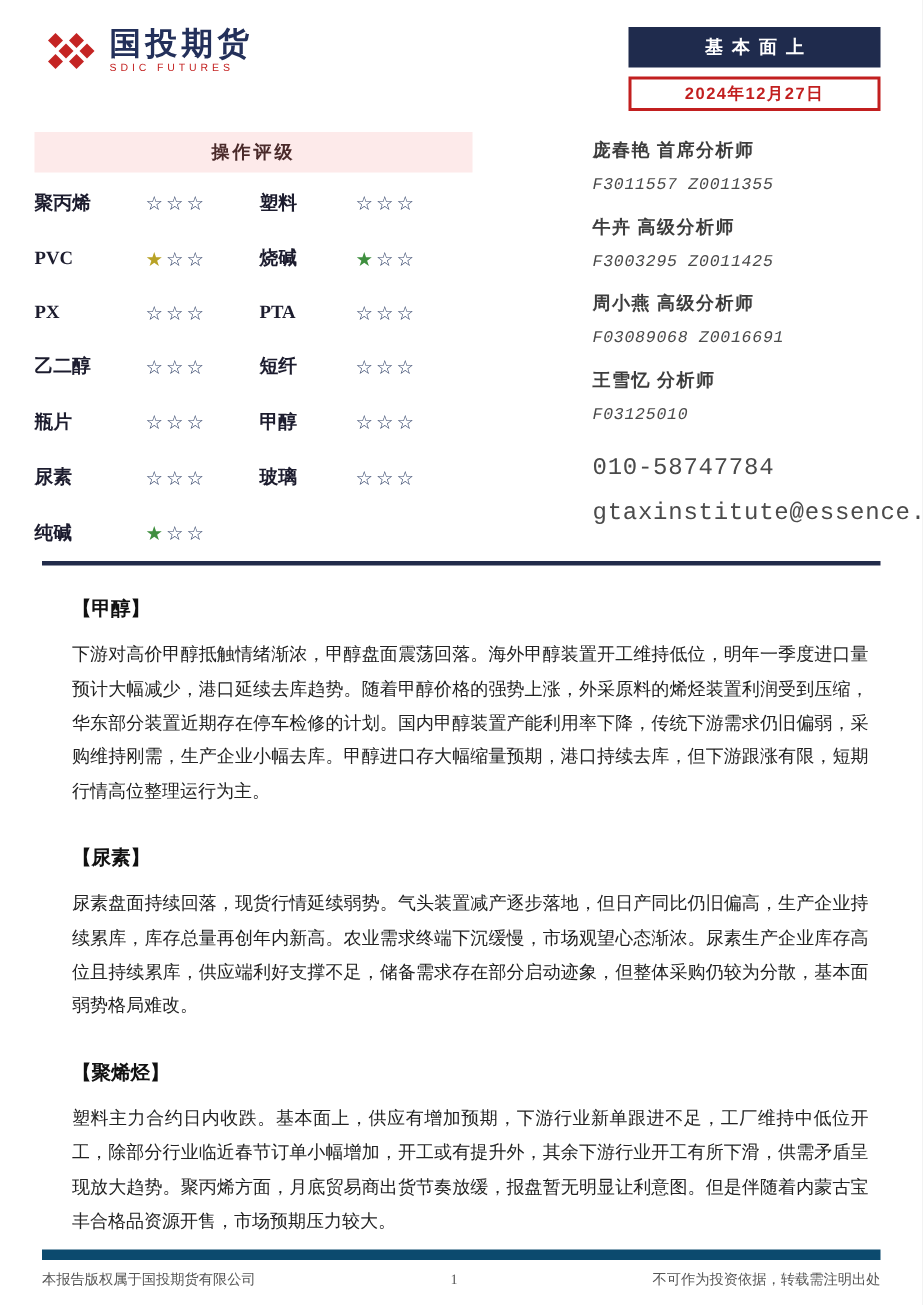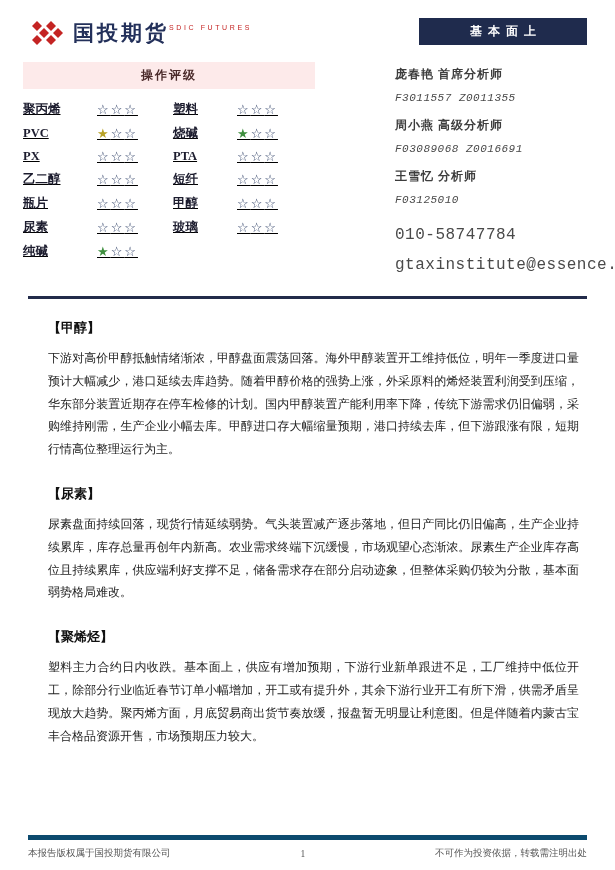--- a/index.html
+++ b/index.html
@@ -12,21 +12,21 @@
     box-sizing:border-box;
     overflow:hidden;
   }
 
   
   .top {
     display:flex; justify-content:space-between; align-items:flex-start;
     padding:18px 28px 0 28px;
   }
   .brand { display:flex; align-items:center; gap:7px; }
-  .brand-text { display:flex; }
+  .brand-text { display:flex; flex-direction:column; }
   .brand-name {
     font-family:"Liberation Serif", serif;
     font-size:21px; font-weight:bold; color:#23305a; letter-spacing:3px; line-height:1.05;
   }
   .brand-sub { font-size:7px; color:#c42423; letter-spacing:2.6px; margin-top:2px; }
 
   .header-right { width:168px; }
   .title-bar {
     background:#1f2b4d; color:#ffffff; text-align:center;
     font-size:12px; font-weight:bold; letter-spacing:6px; padding:5px 0 5px 6px;
@@ -40,21 +40,21 @@
   .mid { display:flex; justify-content:space-between; padding:14px 30px 0 23px; }
   .ratings { width:292px; }
   .ratings-head {
     background:#fdeaea; color:#4a2a2a; text-align:center;
     font-weight:bold; font-size:12px; letter-spacing:2px; padding:5px 0; margin-bottom:12px;
     font-family:"Liberation Serif", serif;
   }
   .ratings-grid {
     display:grid;
     grid-template-columns:74px 76px 64px 76px;
-    row-gap:7px; align-items:center;text-decoration:underline;
+    row-gap:20px; align-items:center;
   }
   .commodity-name {
     font-family:"Liberation Serif", serif;
     font-weight:bold; font-size:12.5px; color:#1c1c2e;
   }
   .commodity-stars { font-size:13px; letter-spacing:2px; line-height:1; }
 
   .analysts { width:190px; padding-top:4px; }
   .analyst { margin-bottom:13px; }
   .analyst-line1 {
@@ -82,21 +82,21 @@
     font-size:13px; font-weight:bold; color:#111; margin-bottom:10px;
   }
   .section-body {
     font-family:Liberation Sans, sans-serif;
     font-size:12px; line-height:1.9; color:#222; text-align:justify;
   }
 
   
   .footer {
     position:absolute; left:28px; right:28px; bottom:10px;
-    border-top:5px solid #0c4a6e; padding-top:7px;
+    border-top:7px solid #0c4a6e; padding-top:7px;
     display:flex; justify-content:space-between; align-items:center;
     font-size:9.5px; color:#555;
     font-family:"Liberation Serif", serif;
   }
 </style>
 </head>
 <body>
 
 <div class="page">
 
@@ -112,20 +112,21 @@
           <polygon points="30,10 35,15 30,20 25,15"></polygon>
         </g>
       </svg>
       <div class="brand-text">
         <span class="brand-name">国投期货</span>
         <span class="brand-sub">SDIC FUTURES</span>
       </div>
     </div>
     <div class="header-right">
       <div class="title-bar">基本面上</div>
+      <div class="date-box">2024年12月27日</div>
     </div>
   </div>
 
   <div class="mid">
     <div class="ratings">
       <div class="ratings-head">操作评级</div>
       <div class="ratings-grid" id="ratings-grid">
           <div class="commodity-name">聚丙烯</div>
           <div class="commodity-stars"><span style="color: rgb(46, 63, 102);">☆</span><span style="color: rgb(46, 63, 102);">☆</span><span style="color: rgb(46, 63, 102);">☆</span></div>
           <div class="commodity-name">塑料</div>
@@ -154,20 +155,24 @@
           <div class="commodity-stars"><span style="color: rgb(63, 143, 63);">★</span><span style="color: rgb(46, 63, 102);">☆</span><span style="color: rgb(46, 63, 102);">☆</span></div>
         </div>
     </div>
     <div class="analysts">
       <div id="analysts-list">
           <div class="analyst">
             <div class="analyst-line1">庞春艳  首席分析师</div>
             <div class="analyst-codes">F3011557 Z0011355</div>
           </div>
           <div class="analyst">
+            <div class="analyst-line1">牛卉  高级分析师</div>
+            <div class="analyst-codes">F3003295 Z0011425</div>
+          </div>
+          <div class="analyst">
             <div class="analyst-line1">周小燕  高级分析师</div>
             <div class="analyst-codes">F03089068 Z0016691</div>
           </div>
           <div class="analyst">
             <div class="analyst-line1">王雪忆  分析师</div>
             <div class="analyst-codes">F03125010</div>
           </div>
         </div>
       <div class="contact">
         <div class="contact-line">010-58747784</div>

